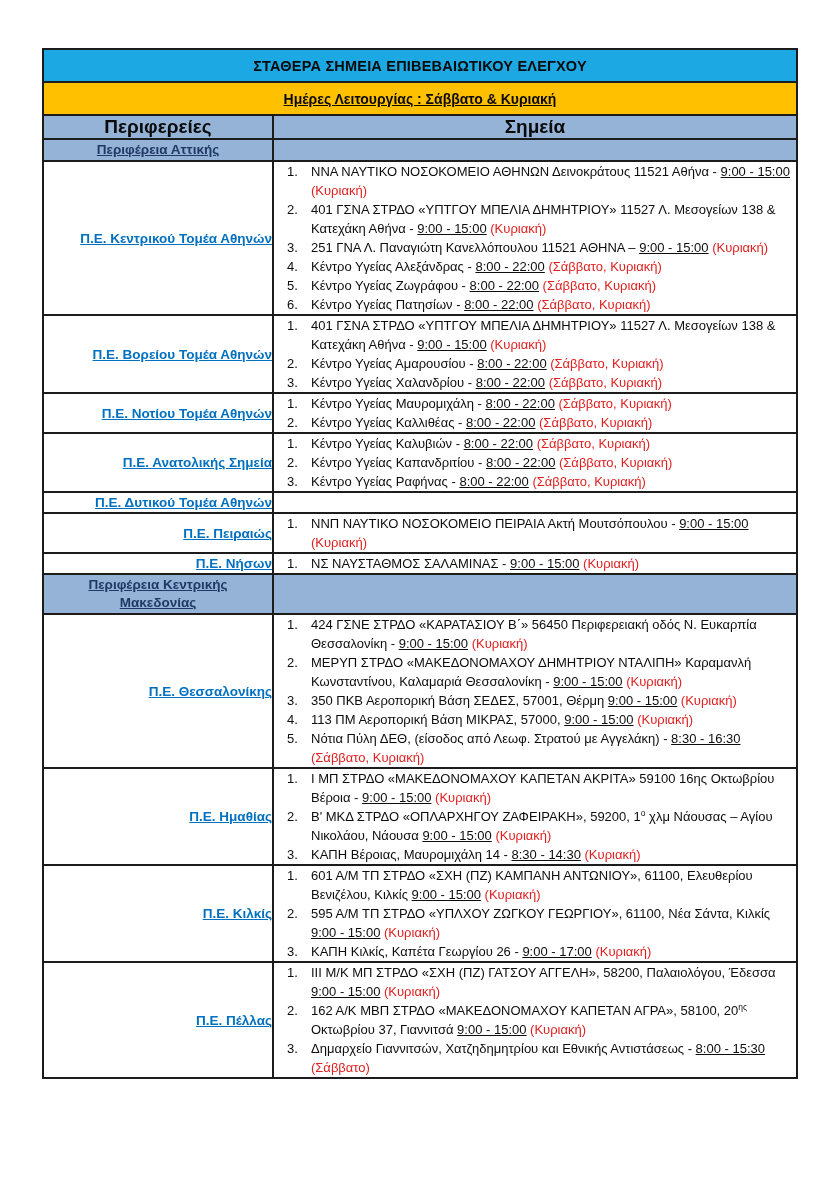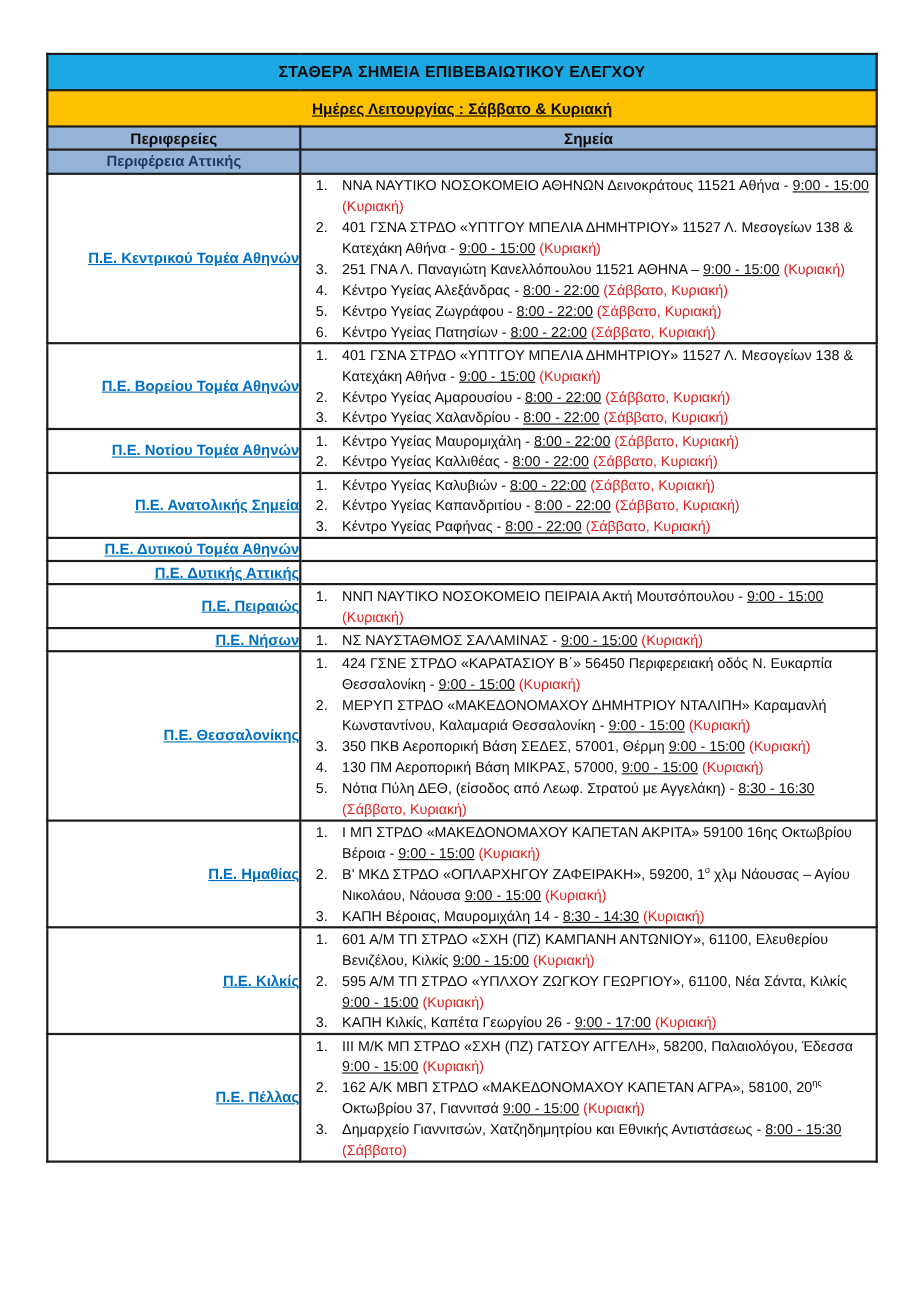--- a/index.html
+++ b/index.html
@@ -22,29 +22,29 @@
     height:31px;text-align:center;
     font-weight:bold;font-size:14.5px;letter-spacing:.2px;color:#0a0a0a;
   }
   td.subtitle{
     background:var(--c-sub-bg,#ffc000);
     height:31px;text-align:center;font-weight:bold;font-size:14px;color:#0a0a0a;
   }
   td.subtitle .u{text-decoration:underline;}
   td.colhead{
     background:var(--c-head-bg,#95b3d7);
-    height:19px;text-align:center;font-weight:bold;font-size:14px;color:#0a0a0a;
+    height:19px;text-align:center;font-weight:bold;font-size:19px;color:#0a0a0a;
   }
   tr.section-row td{background:var(--c-head-bg,#95b3d7);}
   tr.section-row td.left{
     text-align:center;font-weight:bold;font-size:13.5px;
     padding:1px 10px;line-height:18px;
   }
   tr.section-row .section-label{
-    color:var(--c-section,#1f3864);
+    color:var(--c-section,#1f3864);text-decoration:underline;
   }
   td.region-cell{
     text-align:right;padding:1px 6px;line-height:18px;
   }
   .region-link{
     color:var(--c-link,#0070c0);font-weight:bold;font-size:13.5px;
     text-decoration:underline;cursor:pointer;
   }
   td.points-cell{padding:2px 4px 2px 0;min-height:19px;}
   .item{display:flex;align-items:flex-start;font-size:13px;line-height:19px;color:#0d0d0d;}
@@ -155,59 +155,59 @@
               <span class="num">3.</span>
               <span class="body"><span class="seg-text">Κέντρο Υγείας Ραφήνας - </span><span class="seg-time">8:00 - 22:00</span><span class="seg-days"> (Σάββατο, Κυριακή)</span></span>
             </div>
           </td>
         </tr>
         <tr class="region-row">
           <td class="region-cell"><span class="region-link">Π.Ε. Δυτικού Τομέα Αθηνών</span></td>
           <td class="points-cell empty-points"></td>
         </tr>
         <tr class="region-row">
-          <td class="region-cell"><span class="region-link">Π.Ε. Δυτικής Αττικής</span></td>
-          <td class="points-cell empty-points"></td>
-        </tr>
-        <tr class="region-row">
           <td class="region-cell"><span class="region-link">Π.Ε. Πειραιώς</span></td>
           <td class="points-cell">
             <div class="item">
               <span class="num">1.</span>
               <span class="body"><span class="seg-text">ΝΝΠ ΝΑΥΤΙΚΟ ΝΟΣΟΚΟΜΕΙΟ ΠΕΙΡΑΙΑ Ακτή Μουτσόπουλου - </span><span class="seg-time">9:00 - 15:00</span><span class="seg-days"> (Κυριακή)</span></span>
             </div>
           </td>
         </tr>
         <tr class="region-row">
           <td class="region-cell"><span class="region-link">Π.Ε. Νήσων</span></td>
           <td class="points-cell">
             <div class="item">
               <span class="num">1.</span>
               <span class="body"><span class="seg-text">ΝΣ ΝΑΥΣΤΑΘΜΟΣ ΣΑΛΑΜΙΝΑΣ - </span><span class="seg-time">9:00 - 15:00</span><span class="seg-days"> (Κυριακή)</span></span>
             </div>
           </td>
         </tr>
+        <tr class="section-row">
+          <td class="left"><span class="section-label">Περιφέρεια Κεντρικής Μακεδονίας</span></td>
+          <td></td>
+        </tr>
         <tr class="region-row">
           <td class="region-cell"><span class="region-link">Π.Ε. Θεσσαλονίκης</span></td>
           <td class="points-cell">
             <div class="item">
               <span class="num">1.</span>
               <span class="body"><span class="seg-text">424 ΓΣΝΕ ΣΤΡΔΟ «ΚΑΡΑΤΑΣΙΟΥ Β΄» 56450 Περιφερειακή οδός Ν. Ευκαρπία Θεσσαλονίκη - </span><span class="seg-time">9:00 - 15:00</span><span class="seg-days"> (Κυριακή)</span></span>
             </div>
             <div class="item">
               <span class="num">2.</span>
               <span class="body"><span class="seg-text">ΜΕΡΥΠ ΣΤΡΔΟ «ΜΑΚΕΔΟΝΟΜΑΧΟΥ ΔΗΜΗΤΡΙΟΥ ΝΤΑΛΙΠΗ» Καραμανλή Κωνσταντίνου, Καλαμαριά Θεσσαλονίκη - </span><span class="seg-time">9:00 - 15:00</span><span class="seg-days"> (Κυριακή)</span></span>
             </div>
             <div class="item">
               <span class="num">3.</span>
               <span class="body"><span class="seg-text">350 ΠΚΒ Αεροπορική Βάση ΣΕΔΕΣ, 57001, Θέρμη </span><span class="seg-time">9:00 - 15:00</span><span class="seg-days"> (Κυριακή)</span></span>
             </div>
             <div class="item">
               <span class="num">4.</span>
-              <span class="body"><span class="seg-text">130 ΠΜ Αεροπορική Βάση ΜΙΚΡΑΣ, 57000, </span><span class="seg-time">9:00 - 15:00</span><span class="seg-days"> (Κυριακή)</span></span>
+              <span class="body"><span class="seg-text">113 ΠΜ Αεροπορική Βάση ΜΙΚΡΑΣ, 57000, </span><span class="seg-time">9:00 - 15:00</span><span class="seg-days"> (Κυριακή)</span></span>
             </div>
             <div class="item">
               <span class="num">5.</span>
               <span class="body"><span class="seg-text">Νότια Πύλη ΔΕΘ, (είσοδος από Λεωφ. Στρατού με Αγγελάκη) - </span><span class="seg-time">8:30 - 16:30</span><span class="seg-days"> (Σάββατο, Κυριακή)</span></span>
             </div>
           </td>
         </tr>
         <tr class="region-row">
           <td class="region-cell"><span class="region-link">Π.Ε. Ημαθίας</span></td>
           <td class="points-cell">

